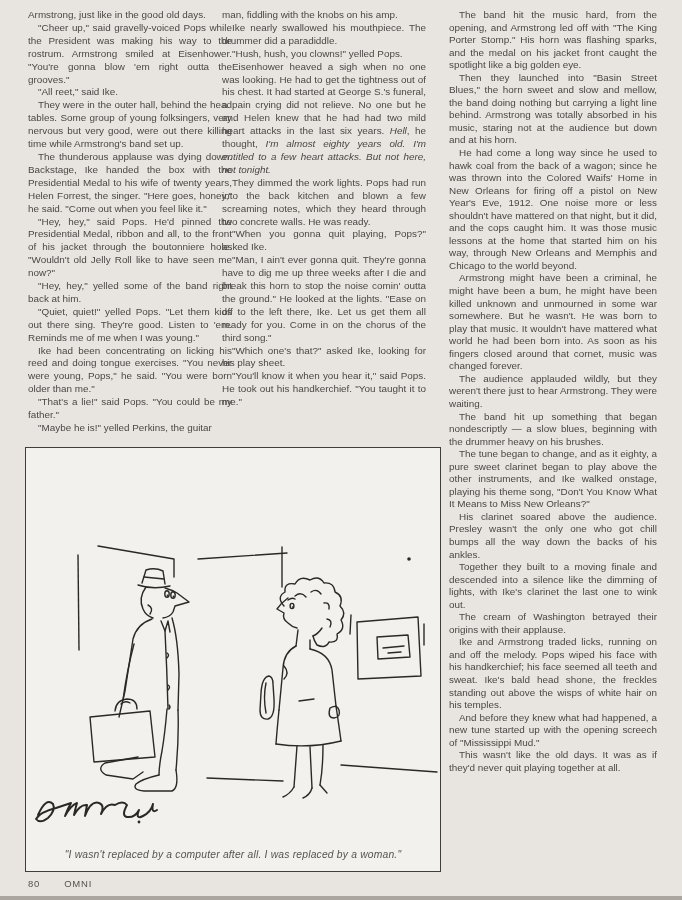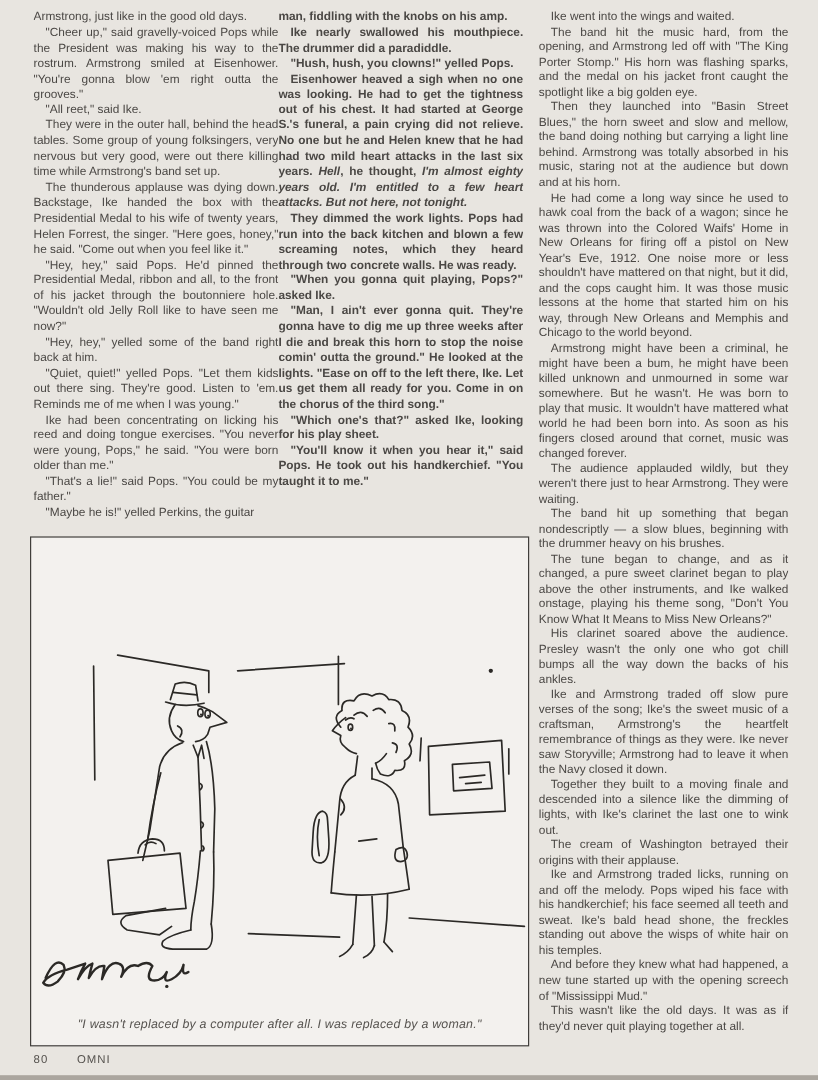--- a/index.html
+++ b/index.html
@@ -8,21 +8,21 @@
     background:#e8e5e0;
     font-family:"Liberation Sans","DejaVu Sans",sans-serif;
   }
   .page{position:absolute;inset:0;border-radius:20px;}
   .col{
     position:absolute;top:9px;width:204px;
     font-size:9.9px;line-height:12.9px;letter-spacing:0;
     text-align:justify;color:#4a4744;overflow:hidden;
   }
   #col1{left:28px;height:438px;}
-  #col2{left:232px;height:438px;font-weight:bold;}
+  #col2{left:222px;height:438px;}
   #col3{left:449px;width:208px;height:886px;line-height:12.55px;}
   .col p{margin:0;text-indent:10px;}
   .col p.first{text-indent:0;}
   .col em{font-style:italic;}
   .cartoon-box{
     position:absolute;left:25px;top:447px;width:416px;height:425px;
     background:#f3f1ee;border:1.5px solid #403e3b;box-sizing:border-box;
   }
   .cartoon-svg{position:absolute;left:0;top:0;}
   .cartoon-caption{
@@ -67,30 +67,28 @@
     <p>"Hush, hush, you clowns!" yelled Pops.</p>
     <p><span>Eisenhower heaved a sigh when no one was looking. He had to get the tightness out of his chest. It had started at George S.'s funeral, a pain crying did not relieve. No one but he and Helen knew that he had had two mild heart attacks in the last six years. </span><em>Hell</em><span>, he thought, </span><em>I'm almost eighty years old. I'm entitled to a few heart attacks. But not here, not tonight.</em></p>
     <p>They dimmed the work lights. Pops had run into the back kitchen and blown a few screaming notes, which they heard through two concrete walls. He was ready.</p>
     <p>"When you gonna quit playing, Pops?" asked Ike.</p>
     <p>"Man, I ain't ever gonna quit. They're gonna have to dig me up three weeks after I die and break this horn to stop the noise comin' outta the ground." He looked at the lights. "Ease on off to the left there, Ike. Let us get them all ready for you. Come in on the chorus of the third song."</p>
     <p>"Which one's that?" asked Ike, looking for his play sheet.</p>
     <p>"You'll know it when you hear it," said Pops. He took out his handkerchief. "You taught it to me."</p>
   </div>
 
   <div class="col" id="col3">
-    <p>Ike went into the wings and waited.</p>
     <p>The band hit the music hard, from the opening, and Armstrong led off with "The King Porter Stomp." His horn was flashing sparks, and the medal on his jacket front caught the spotlight like a big golden eye.</p>
     <p>Then they launched into "Basin Street Blues," the horn sweet and slow and mellow, the band doing nothing but carrying a light line behind. Armstrong was totally absorbed in his music, staring not at the audience but down and at his horn.</p>
     <p>He had come a long way since he used to hawk coal from the back of a wagon; since he was thrown into the Colored Waifs' Home in New Orleans for firing off a pistol on New Year's Eve, 1912. One noise more or less shouldn't have mattered on that night, but it did, and the cops caught him. It was those music lessons at the home that started him on his way, through New Orleans and Memphis and Chicago to the world beyond.</p>
     <p>Armstrong might have been a criminal, he might have been a bum, he might have been killed unknown and unmourned in some war somewhere. But he wasn't. He was born to play that music. It wouldn't have mattered what world he had been born into. As soon as his fingers closed around that cornet, music was changed forever.</p>
     <p>The audience applauded wildly, but they weren't there just to hear Armstrong. They were waiting.</p>
     <p>The band hit up something that began nondescriptly — a slow blues, beginning with the drummer heavy on his brushes.</p>
-    <p>The tune began to change, and as it changed, a pure sweet clarinet began to play above the other instruments, and Ike walked onstage, playing his theme song, "Don't You Know What It Means to Miss New Orleans?"</p>
+    <p>The tune began to change, and as it eighty, a pure sweet clarinet began to play above the other instruments, and Ike walked onstage, playing his theme song, "Don't You Know What It Means to Miss New Orleans?"</p>
     <p>His clarinet soared above the audience. Presley wasn't the only one who got chill bumps all the way down the backs of his ankles.</p>
-    <p>Ike and Armstrong traded off slow pure verses of the song; Ike's the sweet music of a craftsman, Armstrong's the heartfelt remembrance of things as they were. Ike never saw Storyville; Armstrong had to leave it when the Navy closed it down.</p>
     <p>Together they built to a moving finale and descended into a silence like the dimming of lights, with Ike's clarinet the last one to wink out.</p>
     <p>The cream of Washington betrayed their origins with their applause.</p>
     <p>Ike and Armstrong traded licks, running on and off the melody. Pops wiped his face with his handkerchief; his face seemed all teeth and sweat. Ike's bald head shone, the freckles standing out above the wisps of white hair on his temples.</p>
     <p>And before they knew what had happened, a new tune started up with the opening screech of "Mississippi Mud."</p>
     <p>This wasn't like the old days. It was as if they'd never quit playing together at all.</p>
   </div>
 
   <div class="cartoon-box">
     <svg class="cartoon-svg" width="413" height="422" viewBox="0 0 413 422">
 

